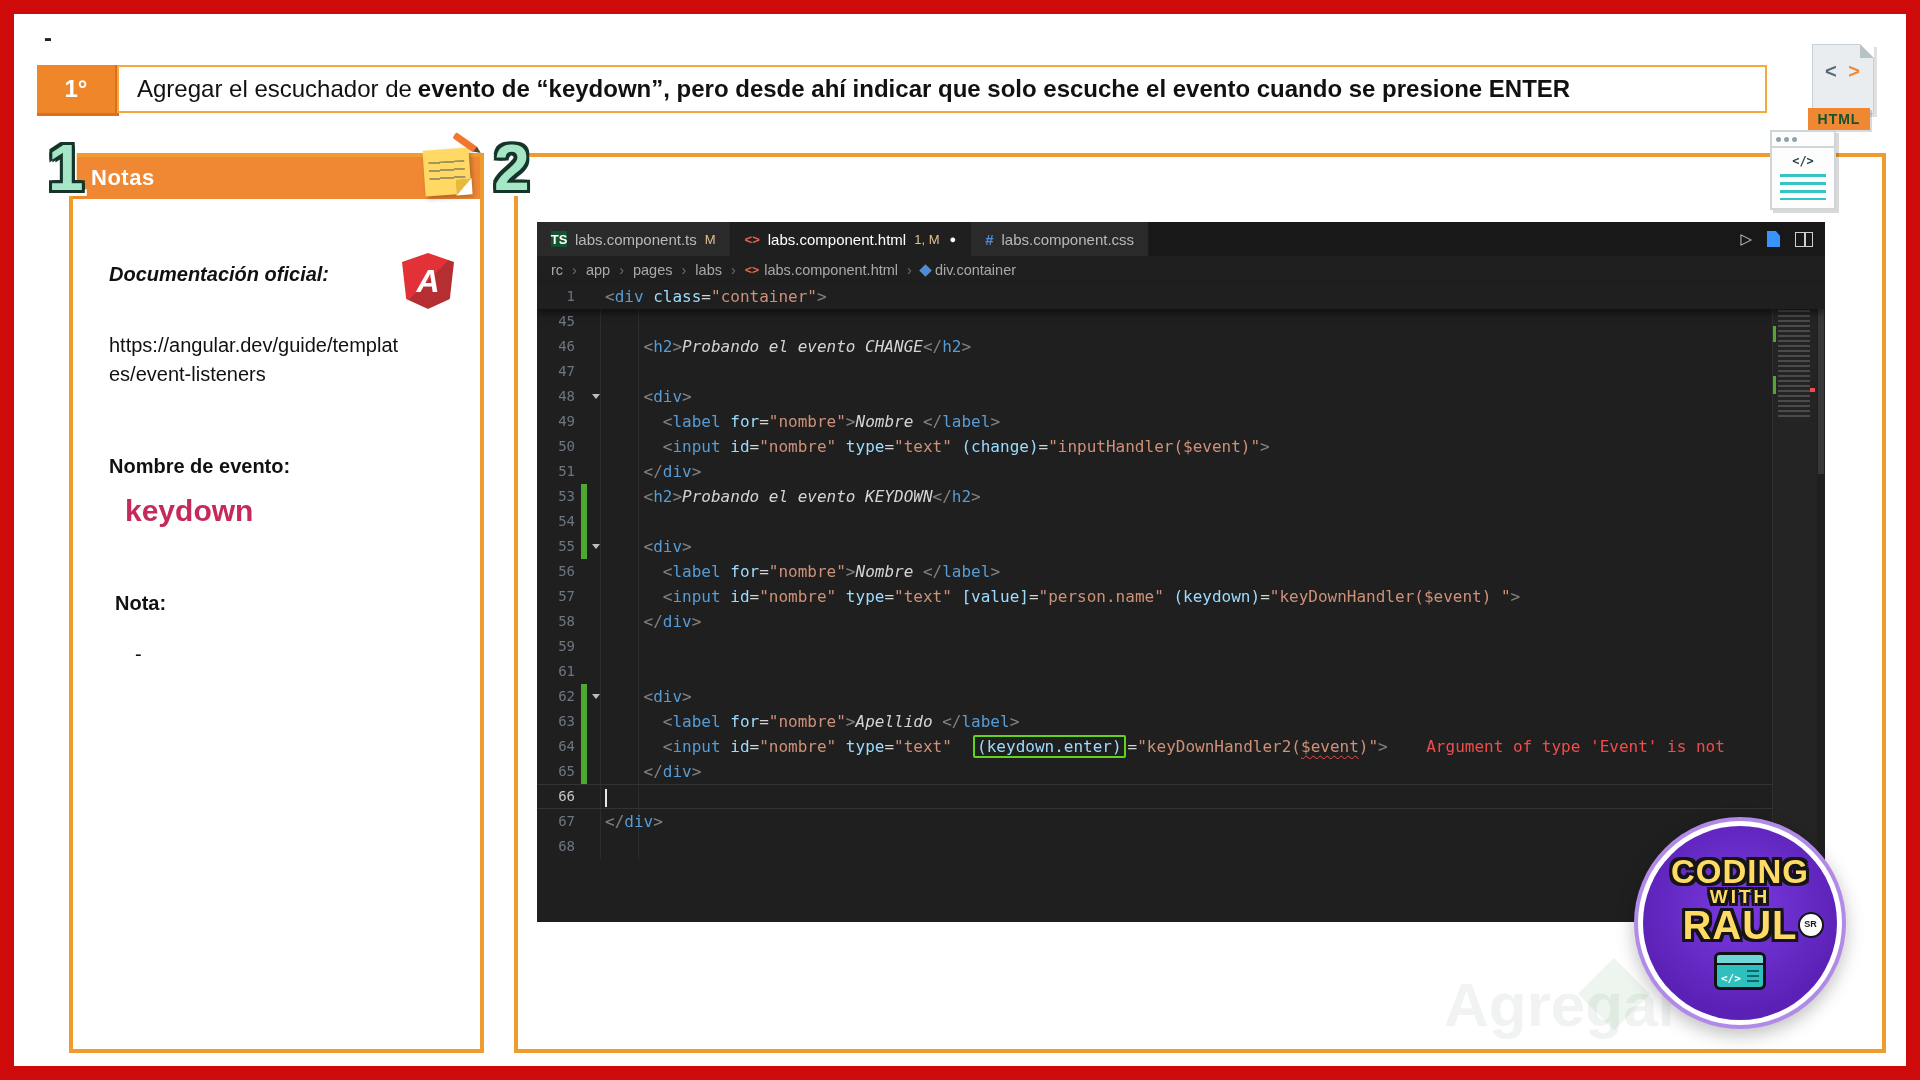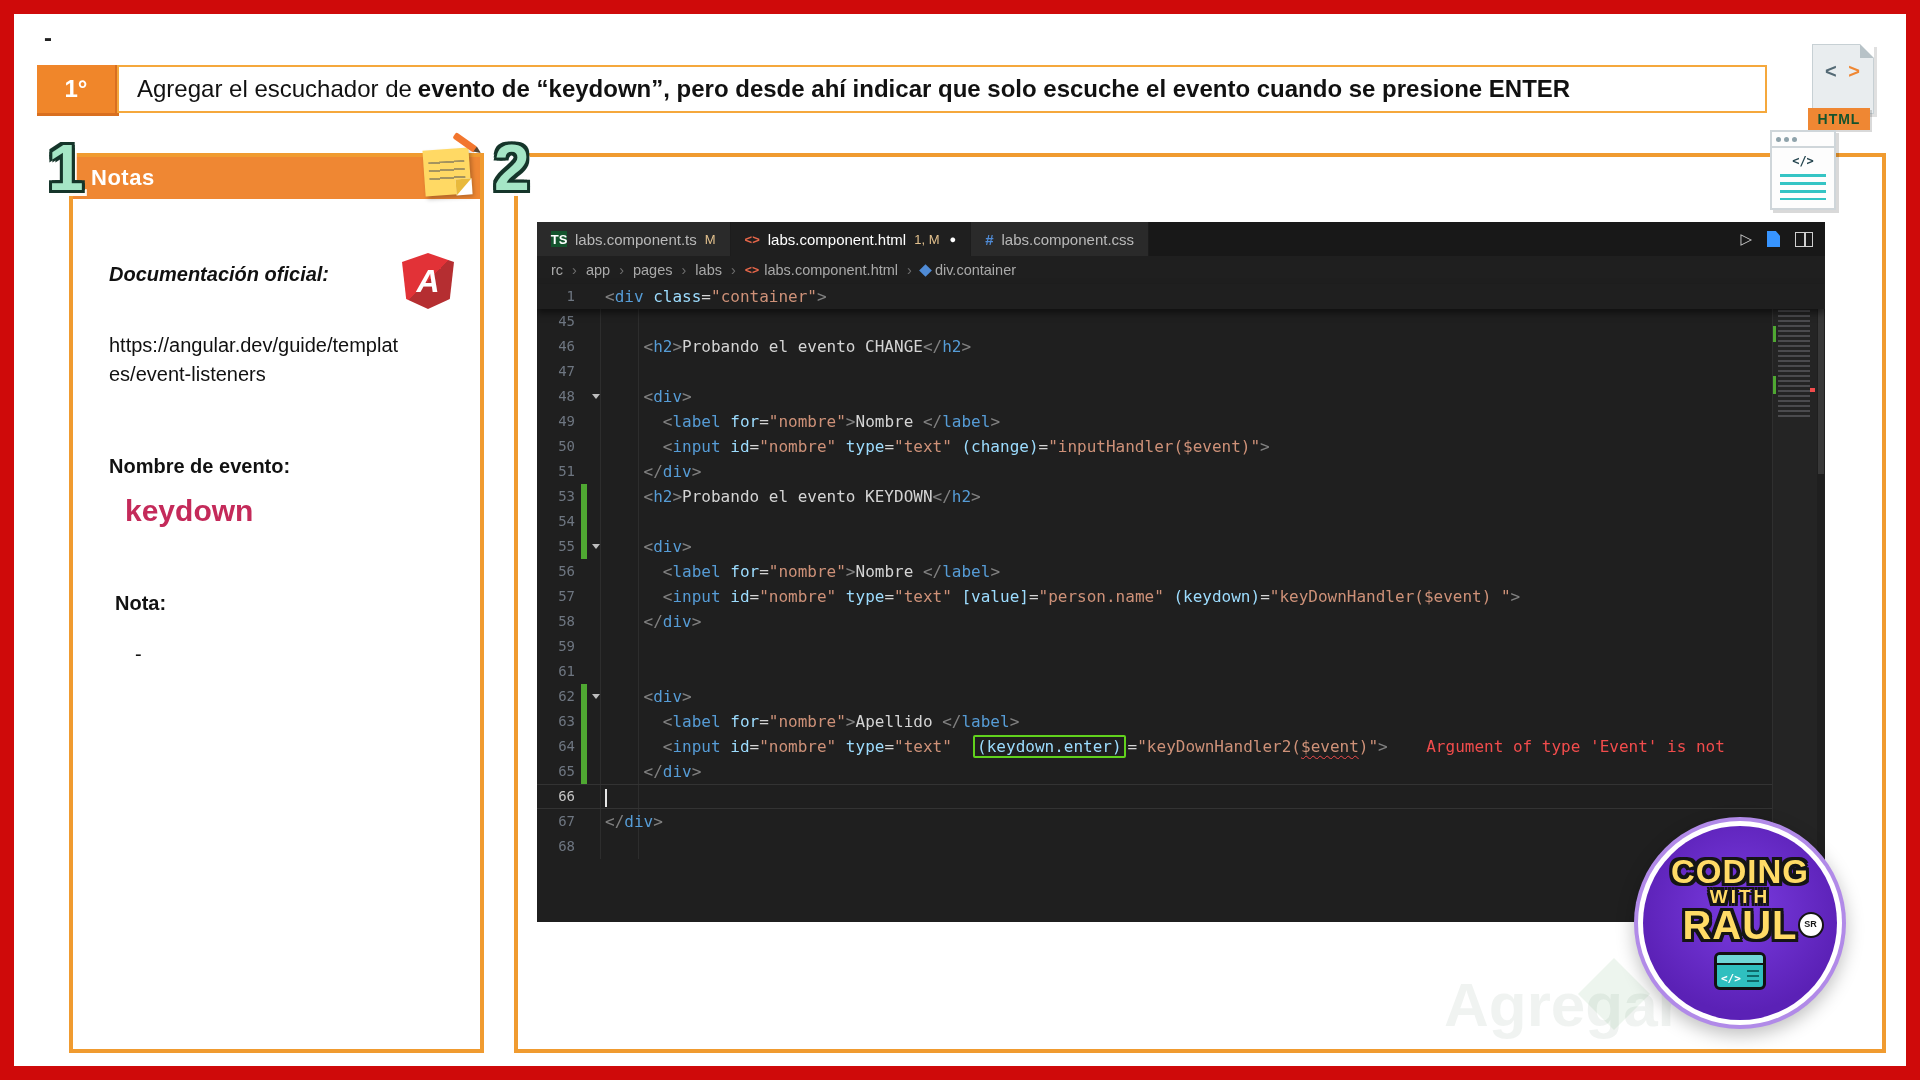--- a/index.html
+++ b/index.html
@@ -90,21 +90,21 @@
   .code-line{display:flex;height:25px;line-height:25px;}
   .code-line.current{box-shadow:inset 0 1px 0 #333,inset 0 -1px 0 #333;}
   .ln{width:38px;flex:none;text-align:right;color:#6e7681;font-size:14px;}
   .current .ln{color:#c6c6c6;}
   .chg{width:6px;flex:none;margin-left:6px;}
   .chg.on{background:#4fa832;}
   .fold{width:18px;flex:none;display:flex;align-items:center;justify-content:center;}
   .fold.on::after{content:"";border-left:4.5px solid transparent;border-right:4.5px solid transparent;border-top:5.5px solid #bdbdbd;}
   .codetxt{flex:1;white-space:pre;overflow:hidden;}
   .c-br{color:#808080;} .c-tg{color:#569cd6;} .c-at{color:#9cdcfe;} .c-eq{color:#d4d4d4;}
-  .c-st{color:#ce9178;} .c-tx{color:#d4d4d4;} .c-err{color:#f14c4c;}
+  .c-st{color:#ce9178;} .c-tx{color:#d4d4d4;font-style:italic;} .c-err{color:#f14c4c;}
   .c-box{color:#9cdcfe;border:2px solid #61d21d;border-radius:2px;padding:0 2px;margin:0 2px;display:inline-block;line-height:19px;}
   .c-sqg{color:#ce9178;text-decoration:underline wavy #f14c4c 1px;text-underline-offset:3px;}
   .cursor{display:inline-block;width:2px;height:18px;background:#e6e6e6;vertical-align:middle;}
 
   .minimap{position:absolute;right:8px;top:62px;bottom:0;width:44px;background:#242424;border-left:1px solid rgba(255,255,255,.05);}
   .mm-marks{position:absolute;left:5px;right:7px;top:6px;height:128px;
     background:repeating-linear-gradient(180deg,rgba(165,165,175,.30) 0 2px,transparent 2px 5px);}
   .mm-chg1{position:absolute;left:0;top:42px;width:3px;height:16px;background:#4fa832;}
   .mm-chg2{position:absolute;left:0;top:92px;width:3px;height:18px;background:#4fa832;}
   .mm-err{position:absolute;right:2px;top:104px;width:5px;height:4px;background:#f14c4c;}

